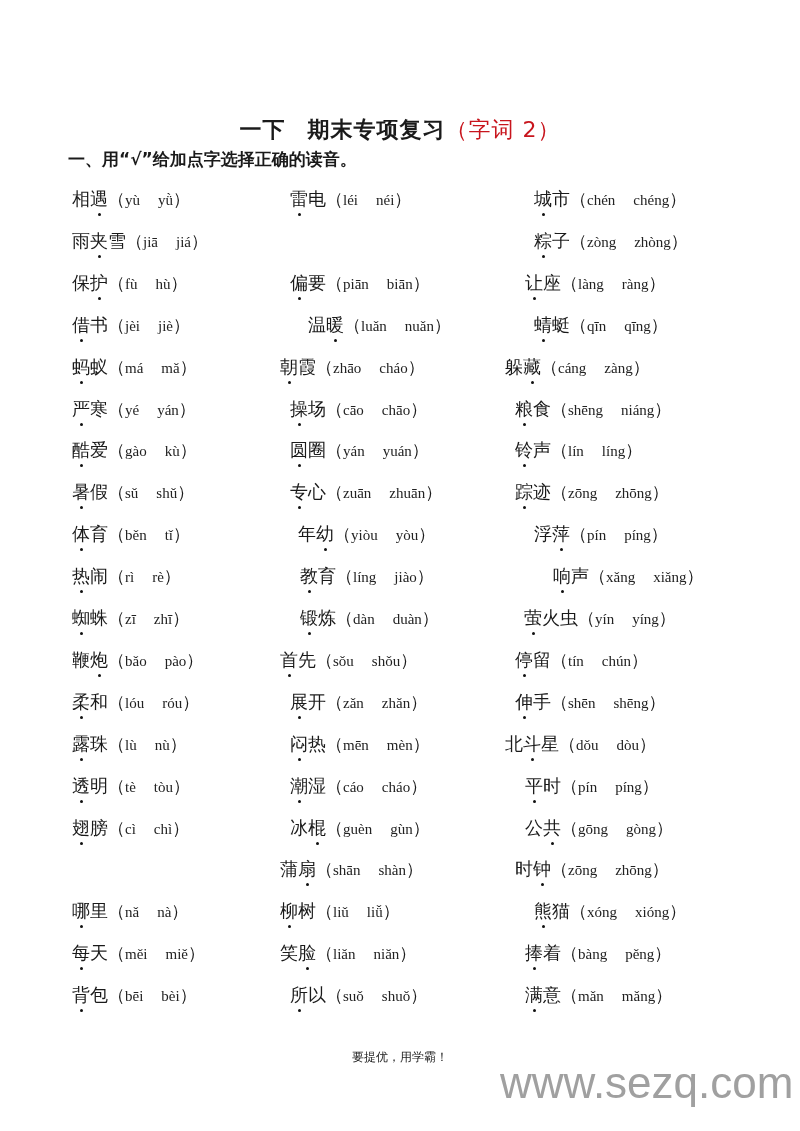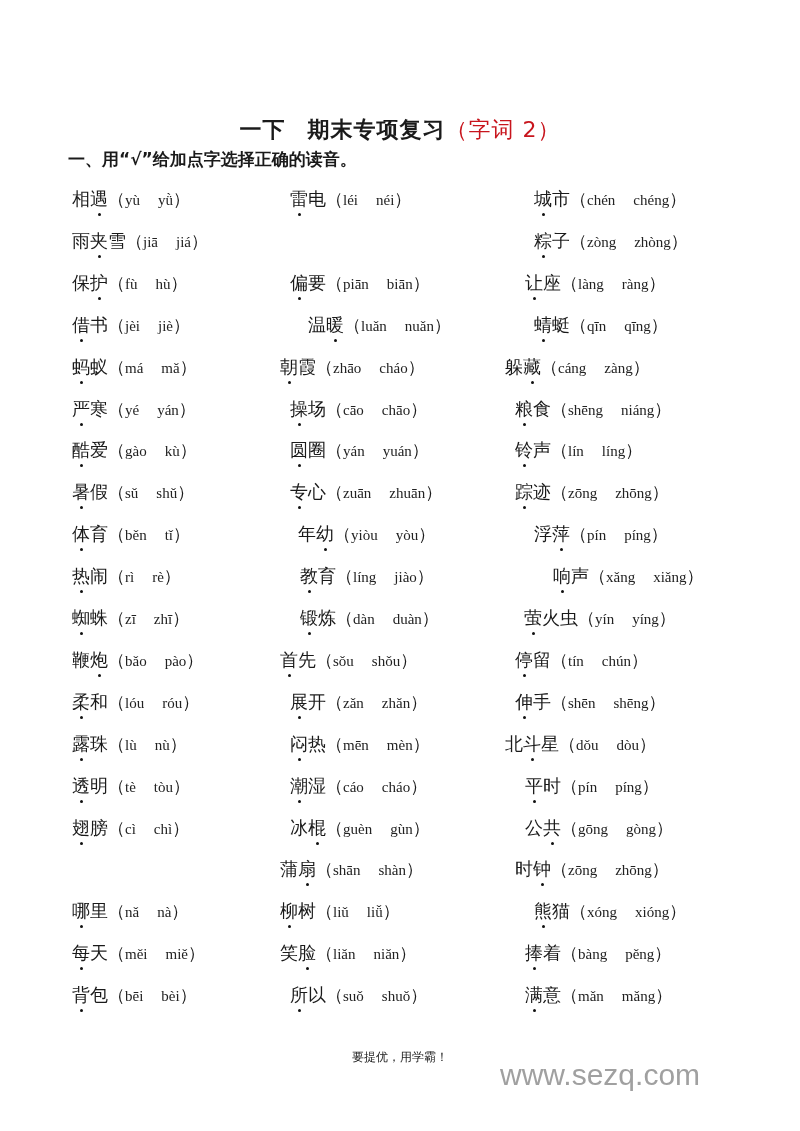--- a/index.html
+++ b/index.html
@@ -17,21 +17,21 @@
     .word { font-family: "DejaVu Sans", "Liberation Sans", sans-serif; font-size: 18px; }
     .ch { position: relative; display: inline-block; }
     .ch.dot::after { content: ""; position: absolute; left: 50%; bottom: -2px; width: 3px; height: 3px;
                      margin-left: -1.5px; border-radius: 50%; background: #111; }
     .py { font-family: Liberation Serif, serif; font-size: 15px; color: #222; }
     .paren { font-family: "DejaVu Sans", "Liberation Sans", sans-serif; font-size: 17px; }
     .opt { display: inline-block; }
     .opt + .opt { margin-left: 18px; }
     .footer-slogan { position: absolute; top: 1049px; left: 352px; font-size: 12px;
                      font-family: Liberation Sans, sans-serif; color: #222; }
-    .watermark { position: absolute; top: 1058px; left: 500px; font-size: 30px; color: #a0a0a0;
+    .watermark { position: absolute; top: 1058px; left: 500px; font-size: 44px; color: #a0a0a0;
                  font-family: "Liberation Sans", "DejaVu Sans", sans-serif; letter-spacing: 0px; }
   </style>
 </head>
 <body>
 
 <h1 class="page-title">
   <span>一下</span><span class="gap"></span><span>期末专项复习</span><span class="accent">（字词 2）</span>
 </h1>
 
 <div class="section-heading">一、用“√”给加点字选择正确的读音。</div>

